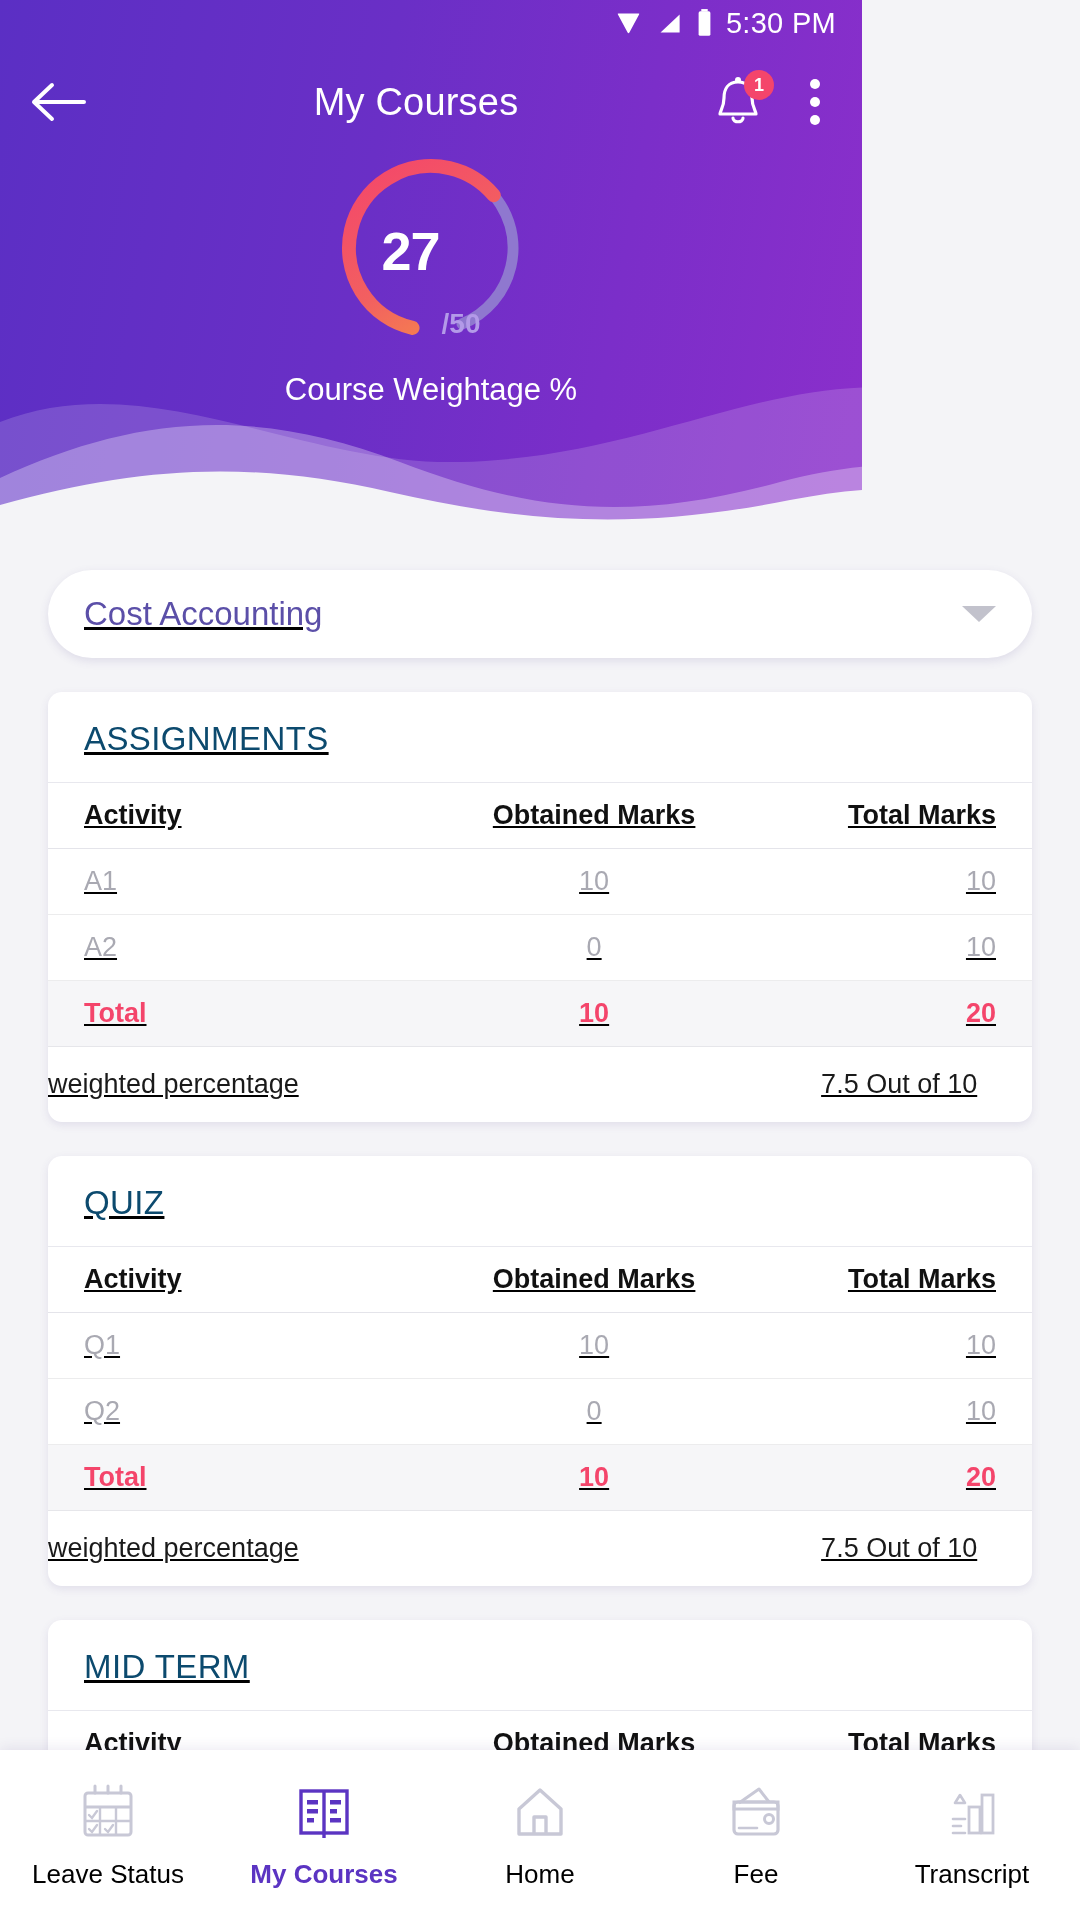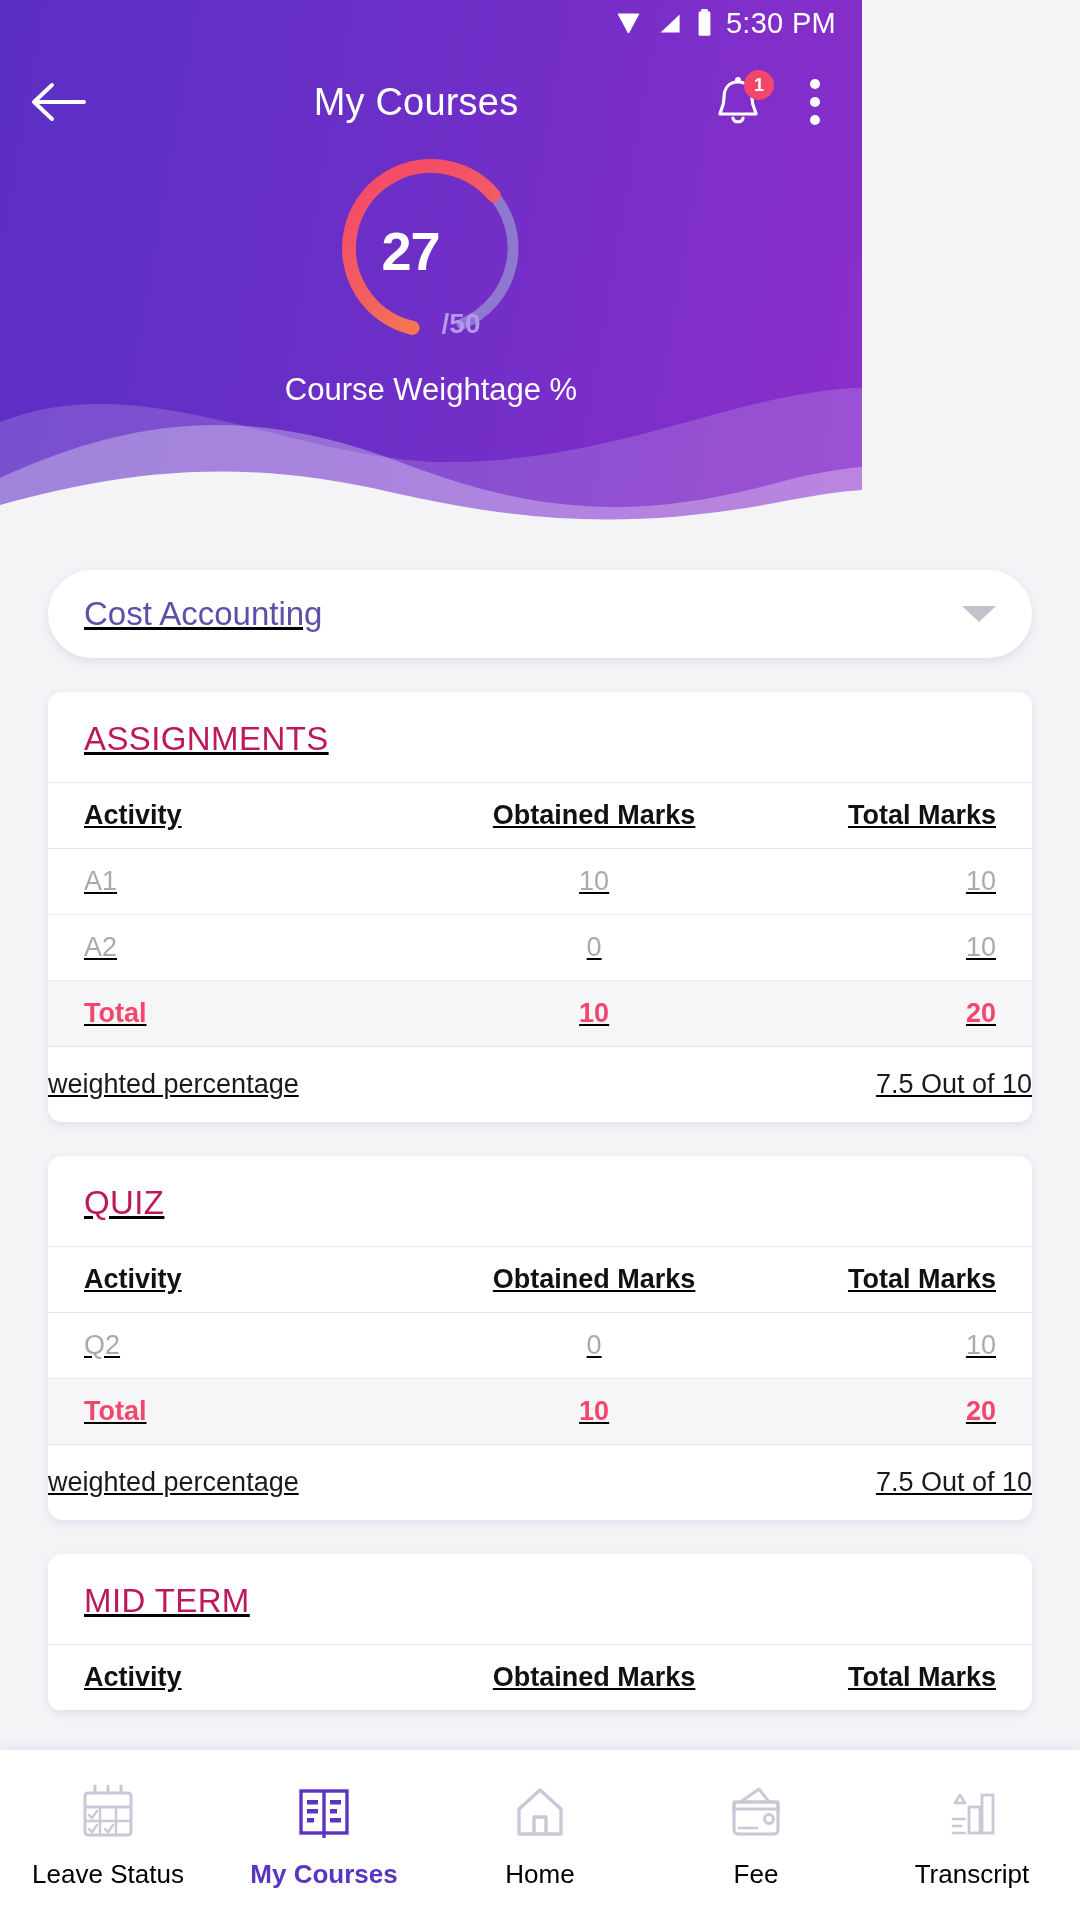--- a/index.html
+++ b/index.html
@@ -78,33 +78,33 @@
   .caret {
     width:0;height:0;border-left:17px solid transparent;border-right:17px solid transparent;
     border-top:16px solid #c2c2cc;
   }
 
   .card {
     margin:34px 48px 0 48px; background:#fff; border-radius:14px;
     box-shadow:0 3px 9px rgba(90,70,150,.12); overflow:hidden;
   }
   .card-title {
-    padding:28px 36px 24px 36px; color:#be185d; font-size:33px;
+    padding:28px 36px 24px 36px; color:#0c4a6e; font-size:33px;
     letter-spacing:.4px; border-bottom:1px solid #e8e8ee;
   }
   table { width:100%; border-collapse:collapse; }
   th, td { text-align:center; font-size:27px; padding:17px 0; }
   th:first-child, td:first-child { text-align:left; padding-left:36px; width:38%; }
   th:last-child, td:last-child { text-align:right; padding-right:36px; width:27%; }
   th { font-weight:700; color:#111; border-bottom:1px solid #e4e4ea; }
   tbody tr td { color:#a9a9b2; border-bottom:1px solid #ececed; }
   tr.total-row td { color:#f4456b; font-weight:700; background:#f6f6f8; border-bottom:1px solid #e6e6ea; }
   tr.wp-row td { color:#1a1a1a; font-weight:400; border-bottom:none; padding:22px 0;}
   tr.wp-row td:first-child { text-align:left; }
-  tr.wp-row td.wp-val { text-align:right; }
+  tr.wp-row td.wp-val { text-align:center; }
 
   
   .bottom-nav {
     position:absolute; bottom:0; left:0; width:1080px; height:170px;
     background:#fff; display:flex; align-items:center;
     box-shadow:0 -2px 12px rgba(70,50,130,.10);
   }
   .nav-item {
     flex:1; display:flex; flex-direction:column; align-items:center;
     gap:16px; cursor:pointer;
@@ -237,20 +237,25 @@
     <table>
       <thead>
         <tr>
           <th>Activity</th>
           <th>Obtained Marks</th>
           <th>Total Marks</th>
         </tr>
       </thead>
       <tbody>
         <tr>
+          <td>Q1</td>
+          <td>10</td>
+          <td>10</td>
+        </tr>
+        <tr>
           <td>Q2</td>
           <td>0</td>
           <td>10</td>
         </tr>
         <tr class="total-row">
           <td>Total</td>
           <td>10</td>
           <td>20</td>
         </tr>
         <tr class="wp-row">

